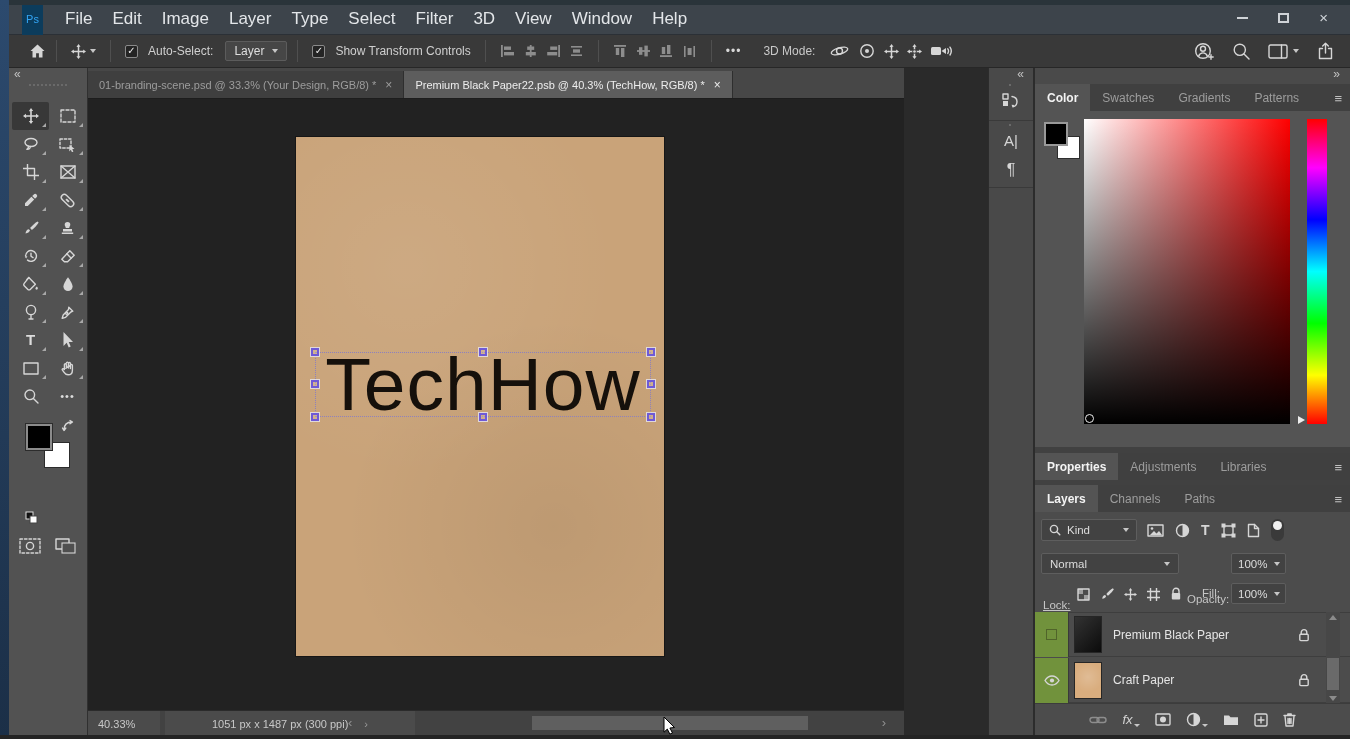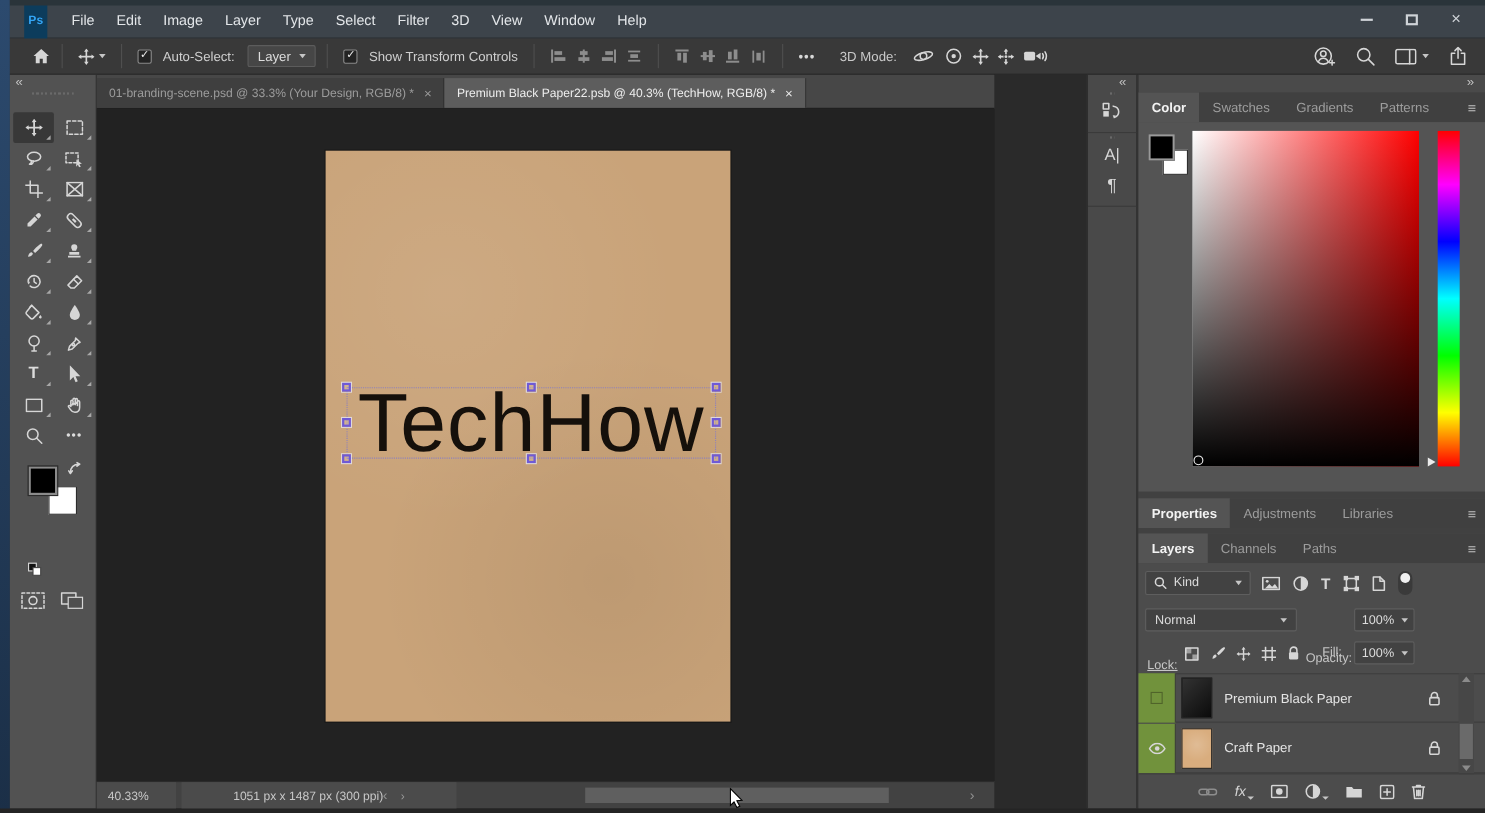--- a/index.html
+++ b/index.html
@@ -10,22 +10,22 @@
   .ic{stroke:#d6d6d6;fill:none;stroke-width:1.4;stroke-linecap:round;stroke-linejoin:round;}
   .icf{fill:#d6d6d6;stroke:none;}
   .dim .ic{stroke:#8d8d8d;} .dim .icf{fill:#8d8d8d;}
 
   
   #left-edge{left:0;top:0;width:9px;height:739px;background:linear-gradient(#2c4a6e,#1b2f47);}
   #titlebar{left:9px;top:0;right:0;height:35px;background:#3d444b;border-bottom:1px solid #2b3036;
     display:flex;align-items:center;}
   #titlebar::before{content:"";position:absolute;left:0;top:0;right:0;height:5px;background:#2a343a;}
   #ps-logo{width:21px;height:38px;margin:3px 12px 0 13px;background:#0c3c5c;border-radius:3px;
-    color:#33a5f5;font-size:11px;font-weight:bold;display:flex;align-items:center;justify-content:center;}
-  .menu{padding:0 10px;font-size:13px;color:#e3e6e9;margin-top:3px;}
+    color:#33a5f5;font-size:11px;font-weight:normal;display:flex;align-items:center;justify-content:center;}
+  .menu{padding:0 10px;font-size:17px;color:#e3e6e9;margin-top:3px;}
   #win-controls{margin-left:auto;display:flex;align-items:center;gap:30px;margin-right:22px;margin-top:2px;}
   .win-min{width:11px;height:2px;background:#cfd3d7;}
   .win-max{width:11px;height:10px;border:2px solid #cfd3d7;}
   .win-close{font-size:15px;color:#cfd3d7;line-height:10px;}
 
   
   #options-bar{left:9px;top:35px;right:0;height:33px;background:#393939;border-bottom:1px solid #272727;
     display:flex;align-items:center;font-size:12px;color:#cfcfcf;padding-left:20px;}
   .vsep{width:1px;height:22px;background:#4f4f4f;margin:0 10px;flex:none;}
   .chk{width:13px;height:13px;background:#242424;border:1px solid #8a8a8a;border-radius:2px;

